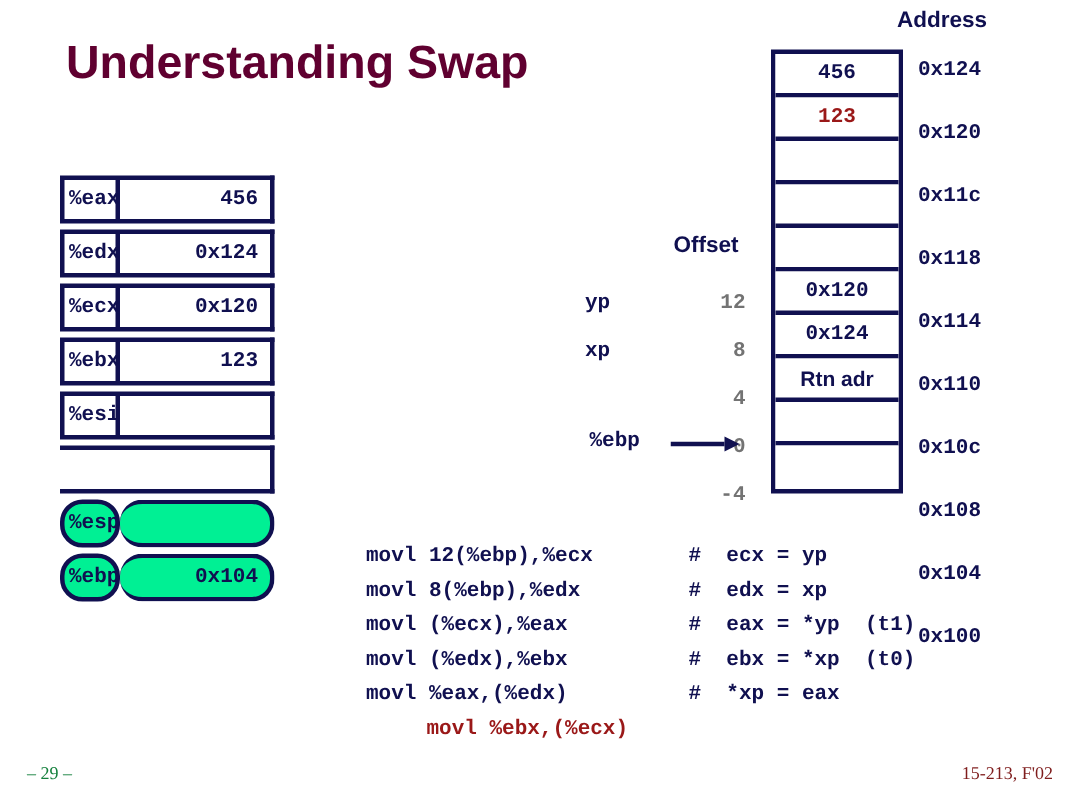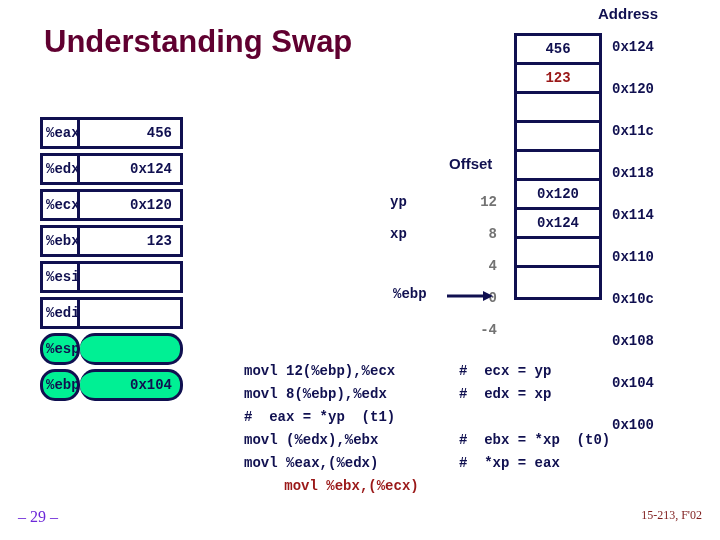--- a/index.html
+++ b/index.html
@@ -212,22 +212,22 @@
   .code-instr { width: 215px; }
   .code-comment { }
   .code-line.red { color: #9a1818; text-align: center; }
 
   
   #footer-left {
     position: absolute;
     left: 18px;
     top: 508px;
     font-family: "Liberation Serif", serif;
-    font-size: 16px;
-    color: #6d28d9;
+    font-size: 12px;
+    color: #15803d;
     white-space: nowrap;
   }
   #footer-right {
     position: absolute;
     right: 18px;
     top: 508px;
     font-family: "Liberation Serif", serif;
     font-size: 12px;
     color: #7f1d1d;
     white-space: nowrap;
@@ -263,41 +263,41 @@
     </div>
     <div class="reg-row">
       <div class="reg-name">%ebx</div>
       <div class="reg-value">123</div>
     </div>
     <div class="reg-row">
       <div class="reg-name">%esi</div>
       <div class="reg-value"></div>
     </div>
     <div class="reg-row">
-      <div class="reg-name">%edi</div>
       <div class="reg-value"></div>
     </div>
     <div class="reg-row hl">
       <div class="reg-name">%esp</div>
       <div class="reg-value"></div>
     </div>
     <div class="reg-row hl">
       <div class="reg-name">%ebp</div>
       <div class="reg-value">0x104</div>
     </div>
   </div>
 
 <div id="memory-table">
     <div class="mem-cell">456</div>
     <div class="mem-cell red">123</div>
     <div class="mem-cell"></div>
     <div class="mem-cell"></div>
     <div class="mem-cell"></div>
     <div class="mem-cell">0x120</div>
     <div class="mem-cell">0x124</div>
+    <div class="mem-cell sans">Rtn adr</div>
     <div class="mem-cell"></div>
     <div class="mem-cell"></div>
   </div>
 
 <div id="address-column">
     <div class="addr-cell">0x124</div>
     <div class="addr-cell">0x120</div>
     <div class="addr-cell">0x11c</div>
     <div class="addr-cell">0x118</div>
     <div class="addr-cell">0x114</div>
@@ -326,20 +326,20 @@
 
 <div id="ebp-pointer">%ebp</div>
 <svg id="ebp-arrow" viewBox="0 0 46 12">
   <line x1="0" y1="6" x2="36" y2="6" stroke="#101050" stroke-width="3"></line>
   <polygon points="36,1 46,6 36,11" fill="#101050"></polygon>
 </svg>
 
 <div id="code-block">
     <div class="code-line"><span class="code-instr">movl 12(%ebp),%ecx</span><span class="code-comment">#  ecx = yp</span></div>
     <div class="code-line"><span class="code-instr">movl 8(%ebp),%edx</span><span class="code-comment">#  edx = xp</span></div>
-    <div class="code-line"><span class="code-comment">#  eax = *yp  (t1)</span></div>
+    <div class="code-line"><span class="code-instr">movl (%ecx),%eax</span><span class="code-comment">#  eax = *yp  (t1)</span></div>
     <div class="code-line"><span class="code-instr">movl (%edx),%ebx</span><span class="code-comment">#  ebx = *xp  (t0)</span></div>
     <div class="code-line"><span class="code-instr">movl %eax,(%edx)</span><span class="code-comment">#  *xp = eax</span></div>
     <div class="code-line red"><span class="code-instr">movl %ebx,(%ecx)</span></div>
   </div>
 
 <div id="footer-left">– 29 –</div>
 <div id="footer-right">15-213, F'02</div>
 
 </body></html>

